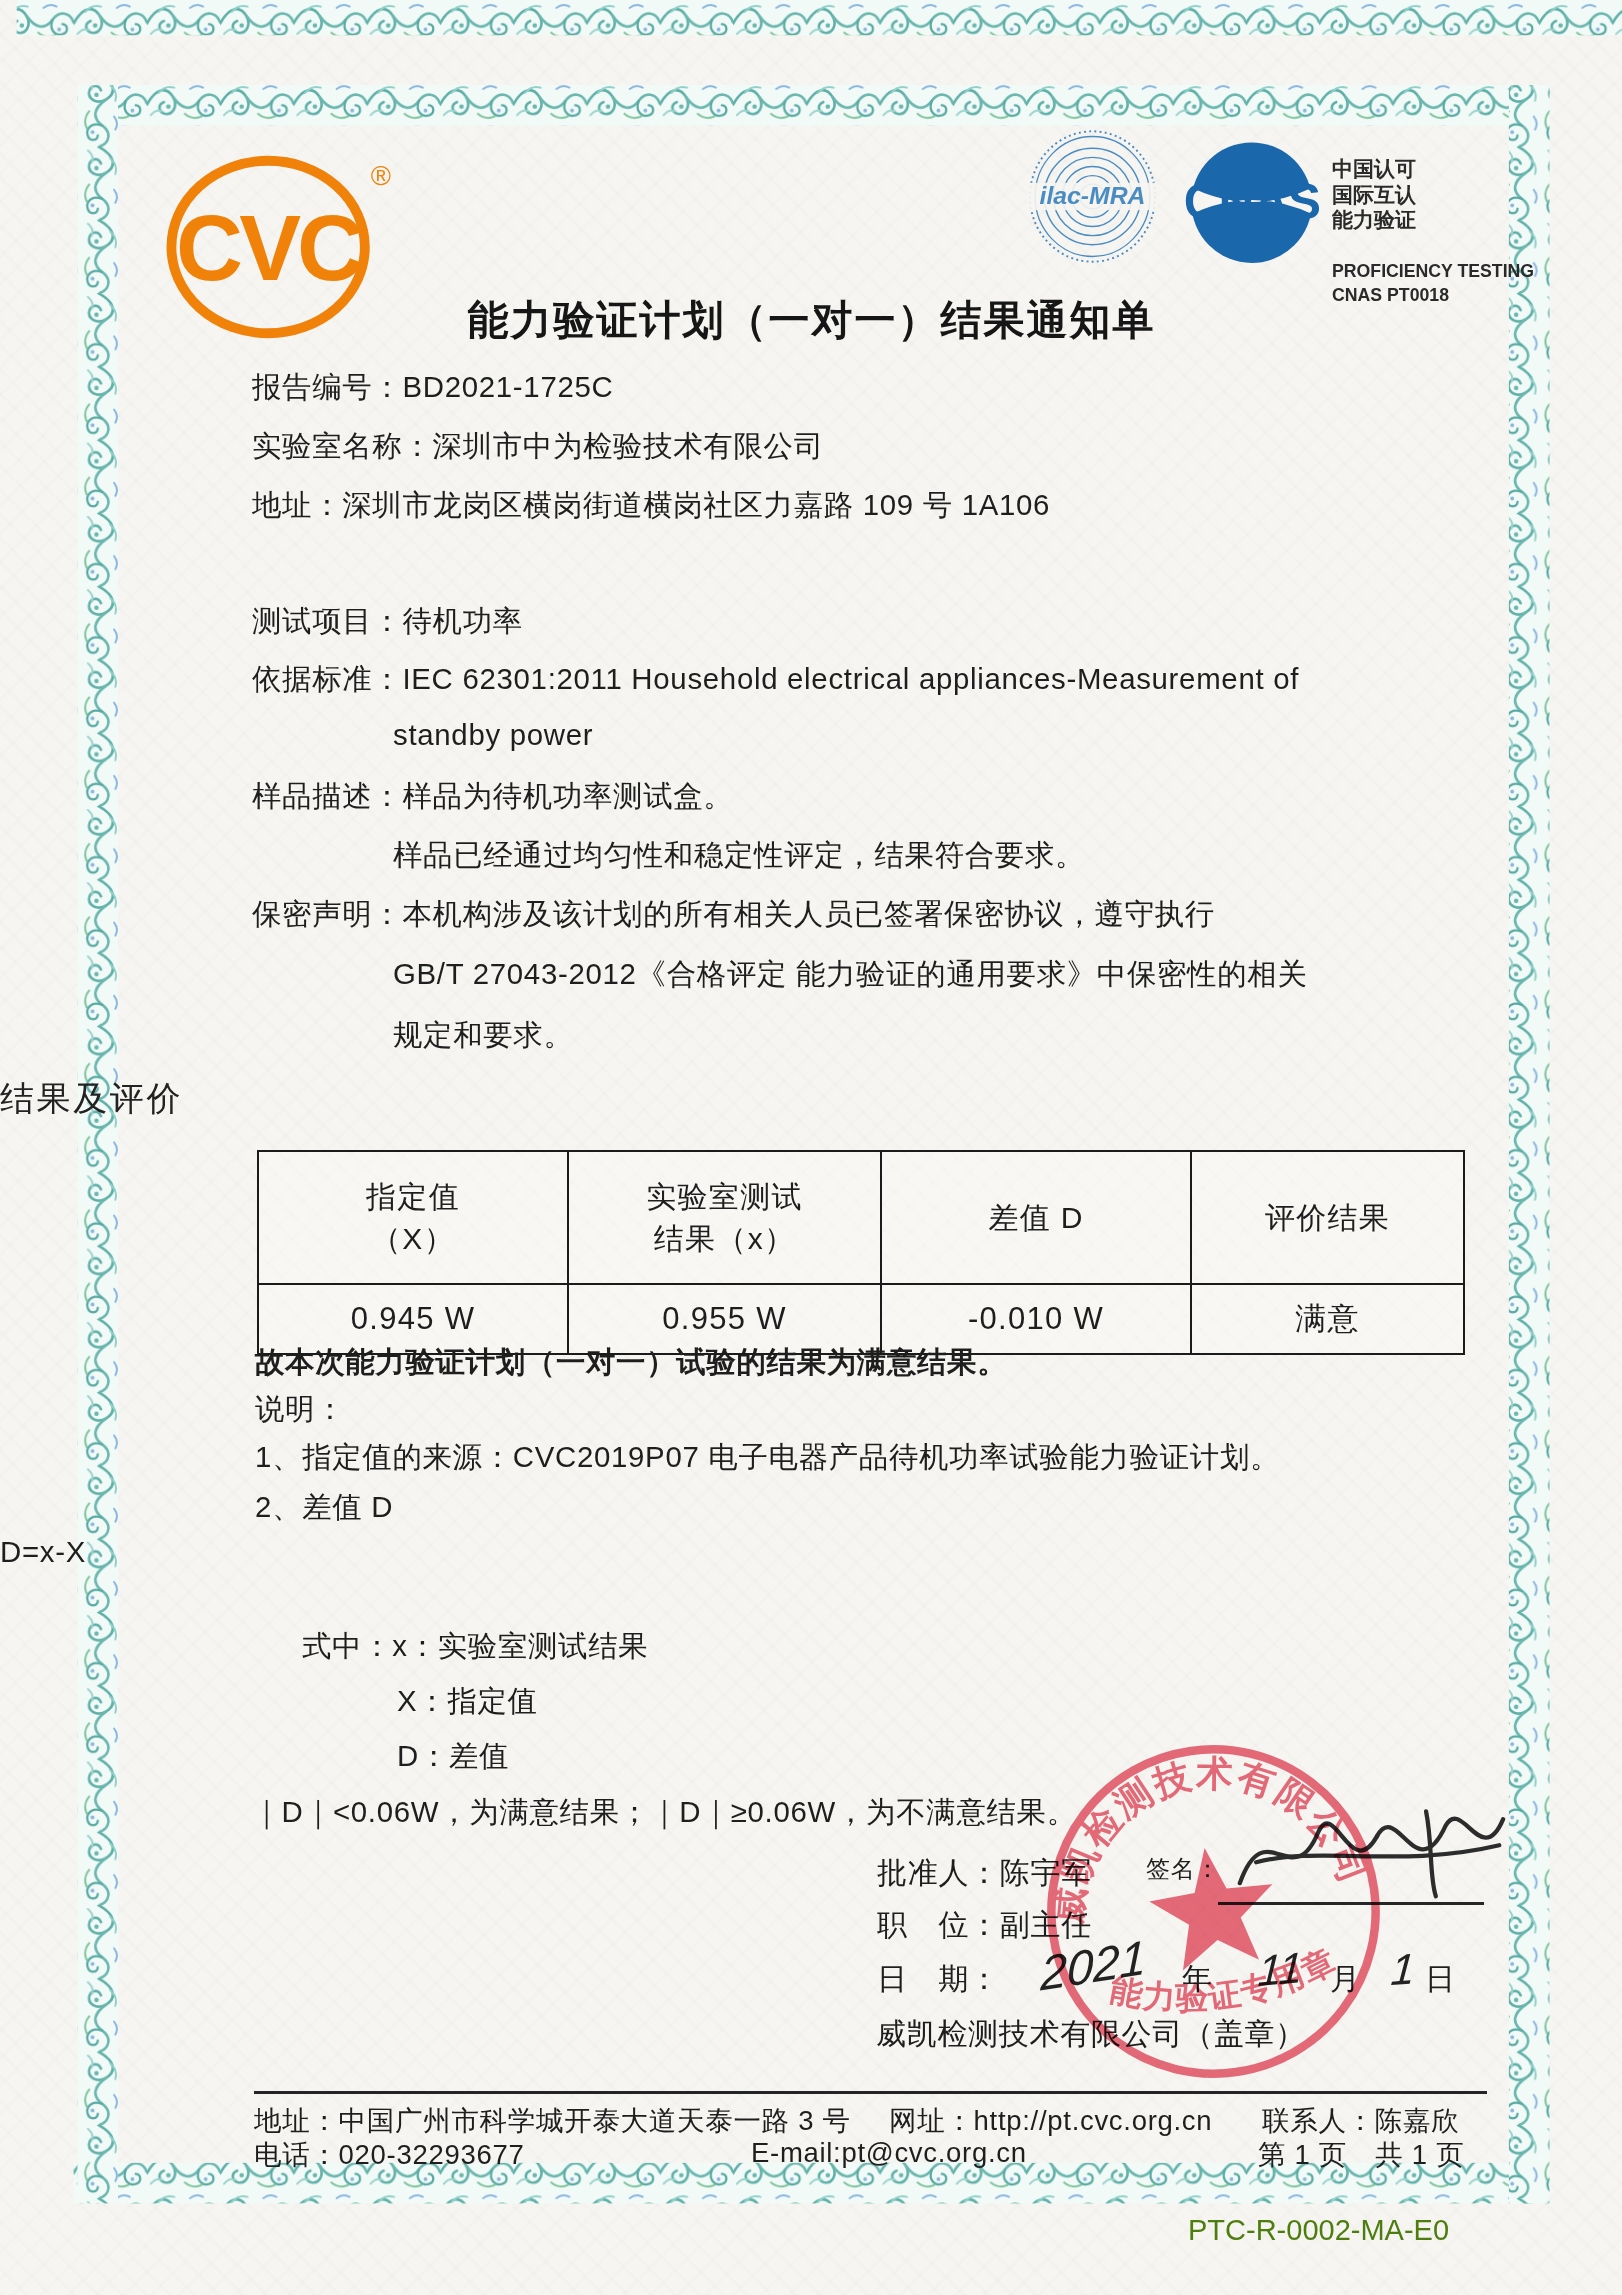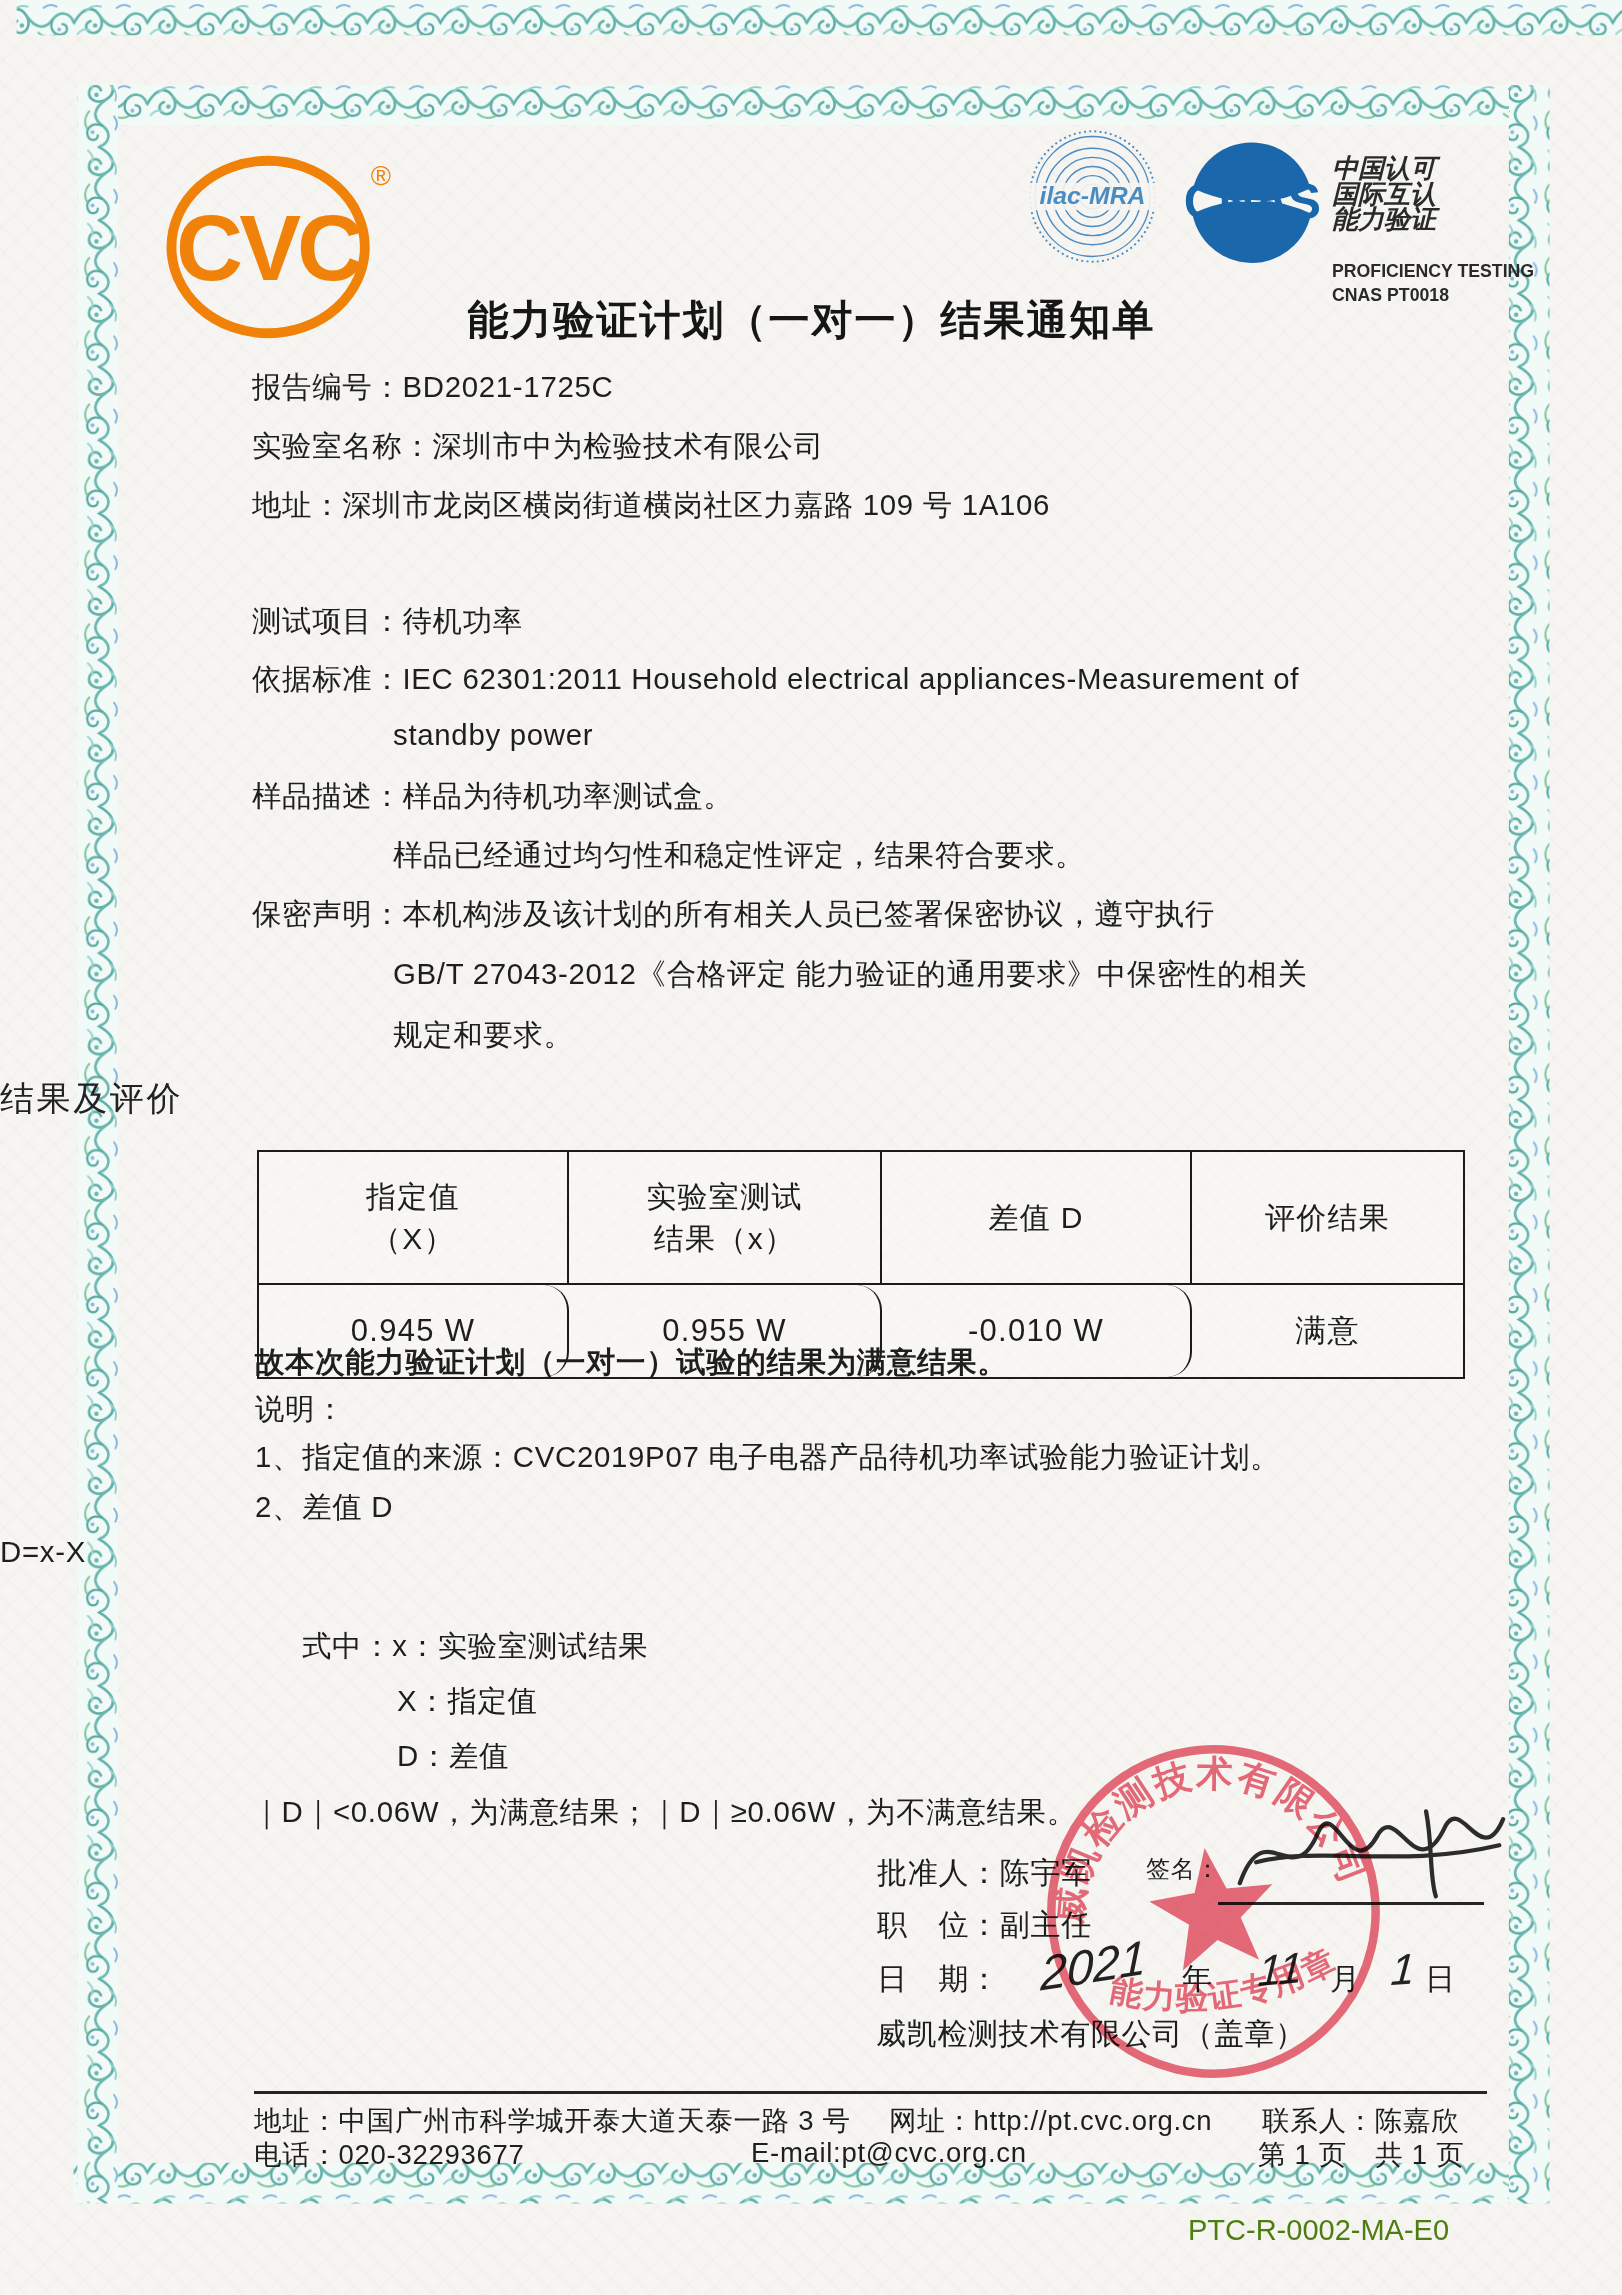--- a/index.html
+++ b/index.html
@@ -8,31 +8,31 @@
   .tex{position:absolute;inset:0;pointer-events:none;
        background:
         repeating-linear-gradient(45deg,rgba(120,130,125,.025) 0 3.3px,transparent 3.3px 17px),
         repeating-linear-gradient(-45deg,rgba(120,130,125,.02) 0 3.3px,transparent 3.3px 19.6px);}
   .abs{position:absolute;white-space:nowrap;}
   .body-line{font-size:29.4px;letter-spacing:0.7px;}
   .title{font-size:41px;font-weight:700;letter-spacing:2px;width:100%;text-align:center;color:#161616;}
   .sec-head{font-size:34px;letter-spacing:2.6px;width:100%;text-align:left;color:#222;}
   .bold{font-weight:700;}
   .brand-cn{font-size:86px;font-weight:700;color:#8cb7a2;letter-spacing:17px;}
-  .accr{font-size:26px;font-weight:600;line-height:25.5px;color:#2a2a2a;font-style:italic;}
+  .accr{font-size:21px;font-weight:600;line-height:25.5px;color:#2a2a2a;}
   .accr-en{font-size:17.7px;font-weight:700;line-height:24px;color:#2a2a2a;}
   .rtable{position:absolute;left:257px;top:1150px;width:1204px;border:2.6px solid #1b1b1b;
           display:grid;grid-template-columns:310px 313px 310px 271px;background:rgba(255,255,255,.25);}
   .cell{border-right:2px solid #1b1b1b;border-bottom:2px solid #1b1b1b;
         display:flex;flex-direction:column;align-items:center;justify-content:center;
         font-size:30px;letter-spacing:1.3px;line-height:42px;}
   .cell.last{border-right:none;}
   .cell.bot{border-bottom:none;}
   .th{height:131px;}
-  .td{height:92px;font-size:31px;border-radius:25px;}
+  .td{height:68px;font-size:31px;}
   .underline-sig{position:absolute;left:1218px;top:1902px;width:266px;height:2.6px;background:#262626;}
   .divider{position:absolute;left:254px;top:2091px;width:1233px;height:3.3px;background:#242424;}
   .foot{font-size:27.5px;letter-spacing:0.7px;}
   .hand{font-style:italic;color:#222;}
   .seal-wrap{position:absolute;left:1037px;top:1735px;width:353px;height:353px;opacity:.85;
              mix-blend-mode:multiply;}
 </style>
 </head>
 <body>
 

